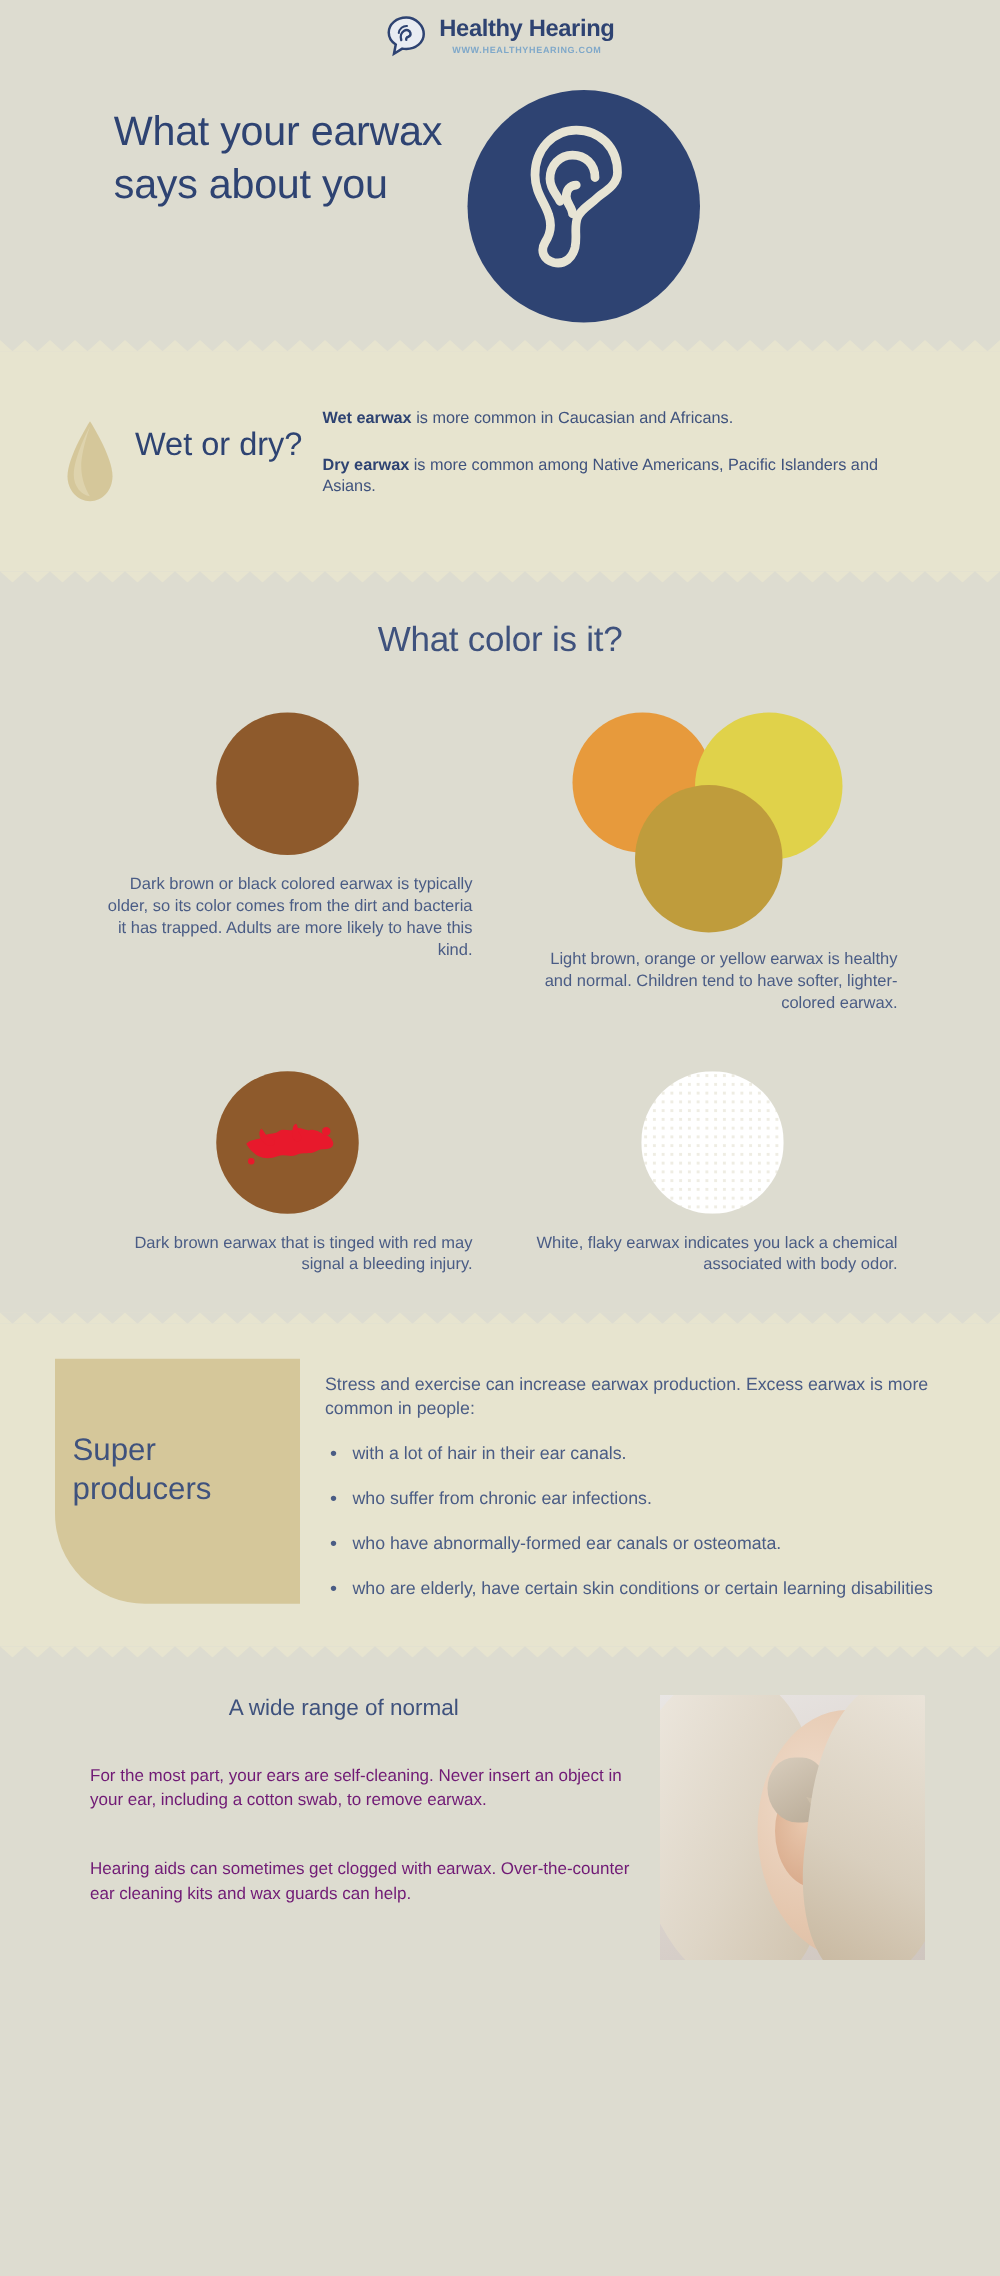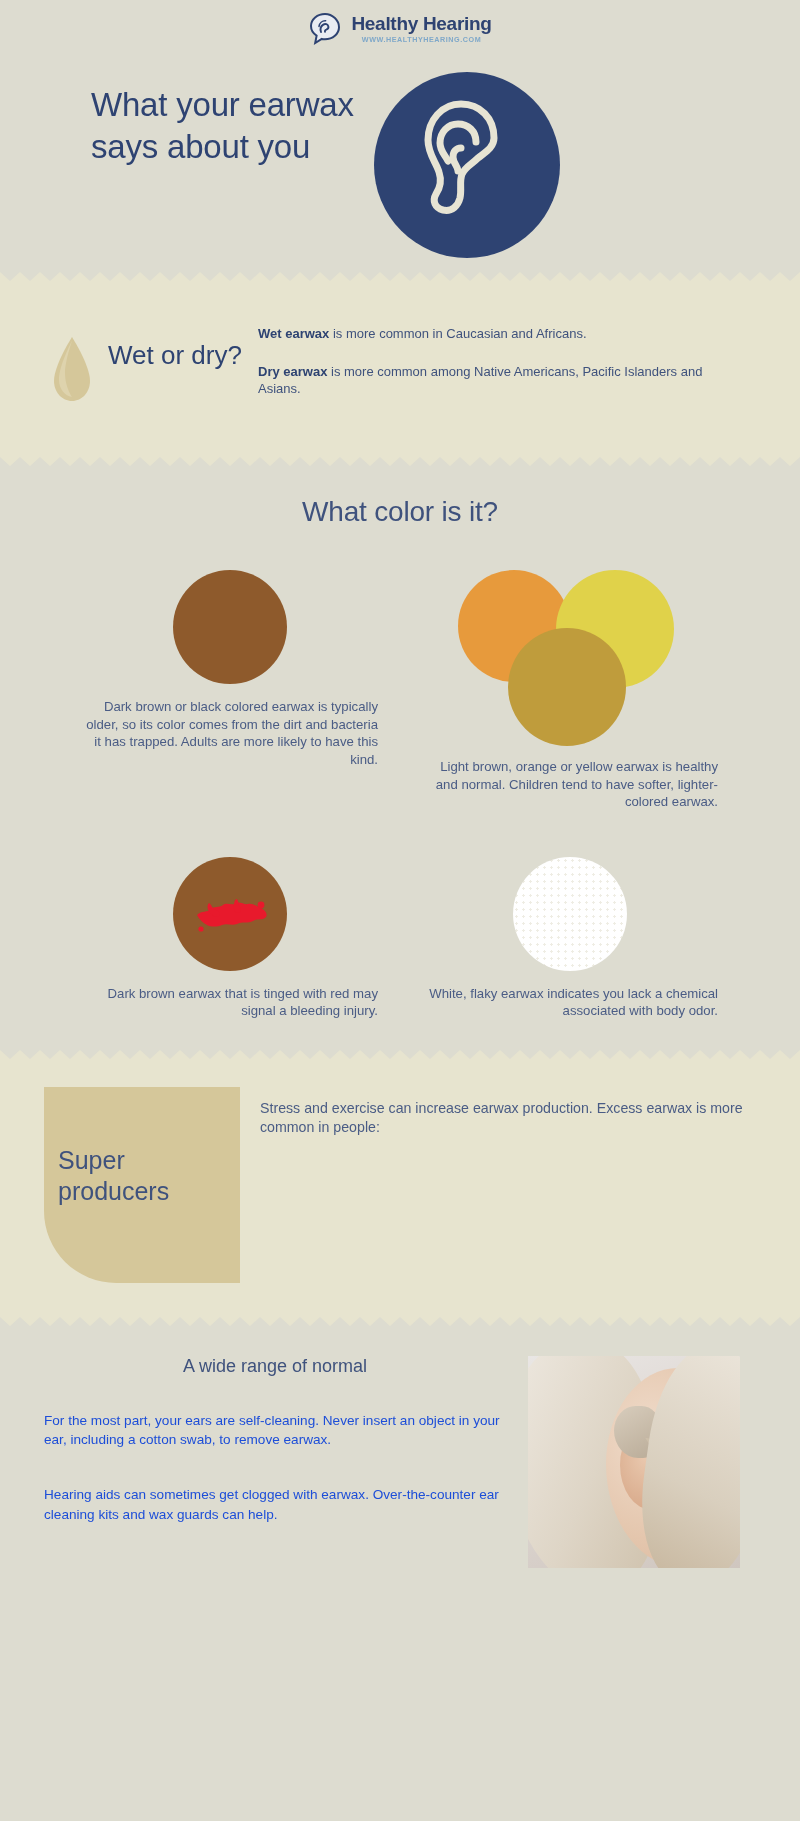--- a/index.html
+++ b/index.html
@@ -250,21 +250,22 @@
   .footer-left h3 {
     font-size: 18px;
     font-weight: normal;
     color: #3f527d;
     text-align: center;
     margin-bottom: 34px;
   }
   .footer-left p {
     font-size: 13.6px;
     line-height: 1.42;
-    color: #1d4ed8;
+    color: #701a75;
+    margin-left: 28px;
   }
   .footer-left p + p { margin-top: 36px; }
   .footer-photo {
     width: 212px;
     height: 212px;
     margin-right: 44px;
     flex: none;
     position: relative;
     overflow: hidden;
     background: linear-gradient(160deg,#e9e6e4 0%,#ded7d2 45%,#cfc6bf 100%);
@@ -414,20 +415,26 @@
       <path d="M0,0 L10,9 L20,0 L30,9 L40,0 L50,9 L60,0 L70,9 L80,0 L90,9 L100,0 L110,9 L120,0 L130,9 L140,0 L150,9 L160,0 L170,9 L180,0 L190,9 L200,0 L210,9 L220,0 L230,9 L240,0 L250,9 L260,0 L270,9 L280,0 L290,9 L300,0 L310,9 L320,0 L330,9 L340,0 L350,9 L360,0 L370,9 L380,0 L390,9 L400,0 L410,9 L420,0 L430,9 L440,0 L450,9 L460,0 L470,9 L480,0 L490,9 L500,0 L510,9 L520,0 L530,9 L540,0 L550,9 L560,0 L570,9 L580,0 L590,9 L600,0 L610,9 L620,0 L630,9 L640,0 L650,9 L660,0 L670,9 L680,0 L690,9 L700,0 L710,9 L720,0 L730,9 L740,0 L750,9 L760,0 L770,9 L780,0 L790,9 L800,0 L0,0 Z" fill="#dddcd0"></path>
     </svg>
   </div>
 
   <div class="super">
     <div class="super-badge">
       <span>Super producers</span>
     </div>
     <div class="super-right">
       <div class="super-intro">Stress and exercise can increase earwax production. Excess earwax is more common in people:</div>
+      <ul>
+        <li>with a lot of hair in their ear canals.</li>
+        <li>who suffer from chronic ear infections.</li>
+        <li>who have abnormally-formed ear canals or osteomata.</li>
+        <li>who are elderly, have certain skin conditions or certain learning disabilities</li>
+      </ul>
     </div>
   </div>
 
   <div class="zig">
     <svg viewBox="0 0 800 9" preserveAspectRatio="none">
       <rect width="800" height="9" fill="#dddcd0"></rect>
       <path d="M0,0 L10,9 L20,0 L30,9 L40,0 L50,9 L60,0 L70,9 L80,0 L90,9 L100,0 L110,9 L120,0 L130,9 L140,0 L150,9 L160,0 L170,9 L180,0 L190,9 L200,0 L210,9 L220,0 L230,9 L240,0 L250,9 L260,0 L270,9 L280,0 L290,9 L300,0 L310,9 L320,0 L330,9 L340,0 L350,9 L360,0 L370,9 L380,0 L390,9 L400,0 L410,9 L420,0 L430,9 L440,0 L450,9 L460,0 L470,9 L480,0 L490,9 L500,0 L510,9 L520,0 L530,9 L540,0 L550,9 L560,0 L570,9 L580,0 L590,9 L600,0 L610,9 L620,0 L630,9 L640,0 L650,9 L660,0 L670,9 L680,0 L690,9 L700,0 L710,9 L720,0 L730,9 L740,0 L750,9 L760,0 L770,9 L780,0 L790,9 L800,0 L0,0 Z" fill="#e7e4cf"></path>
     </svg>
   </div>
 

